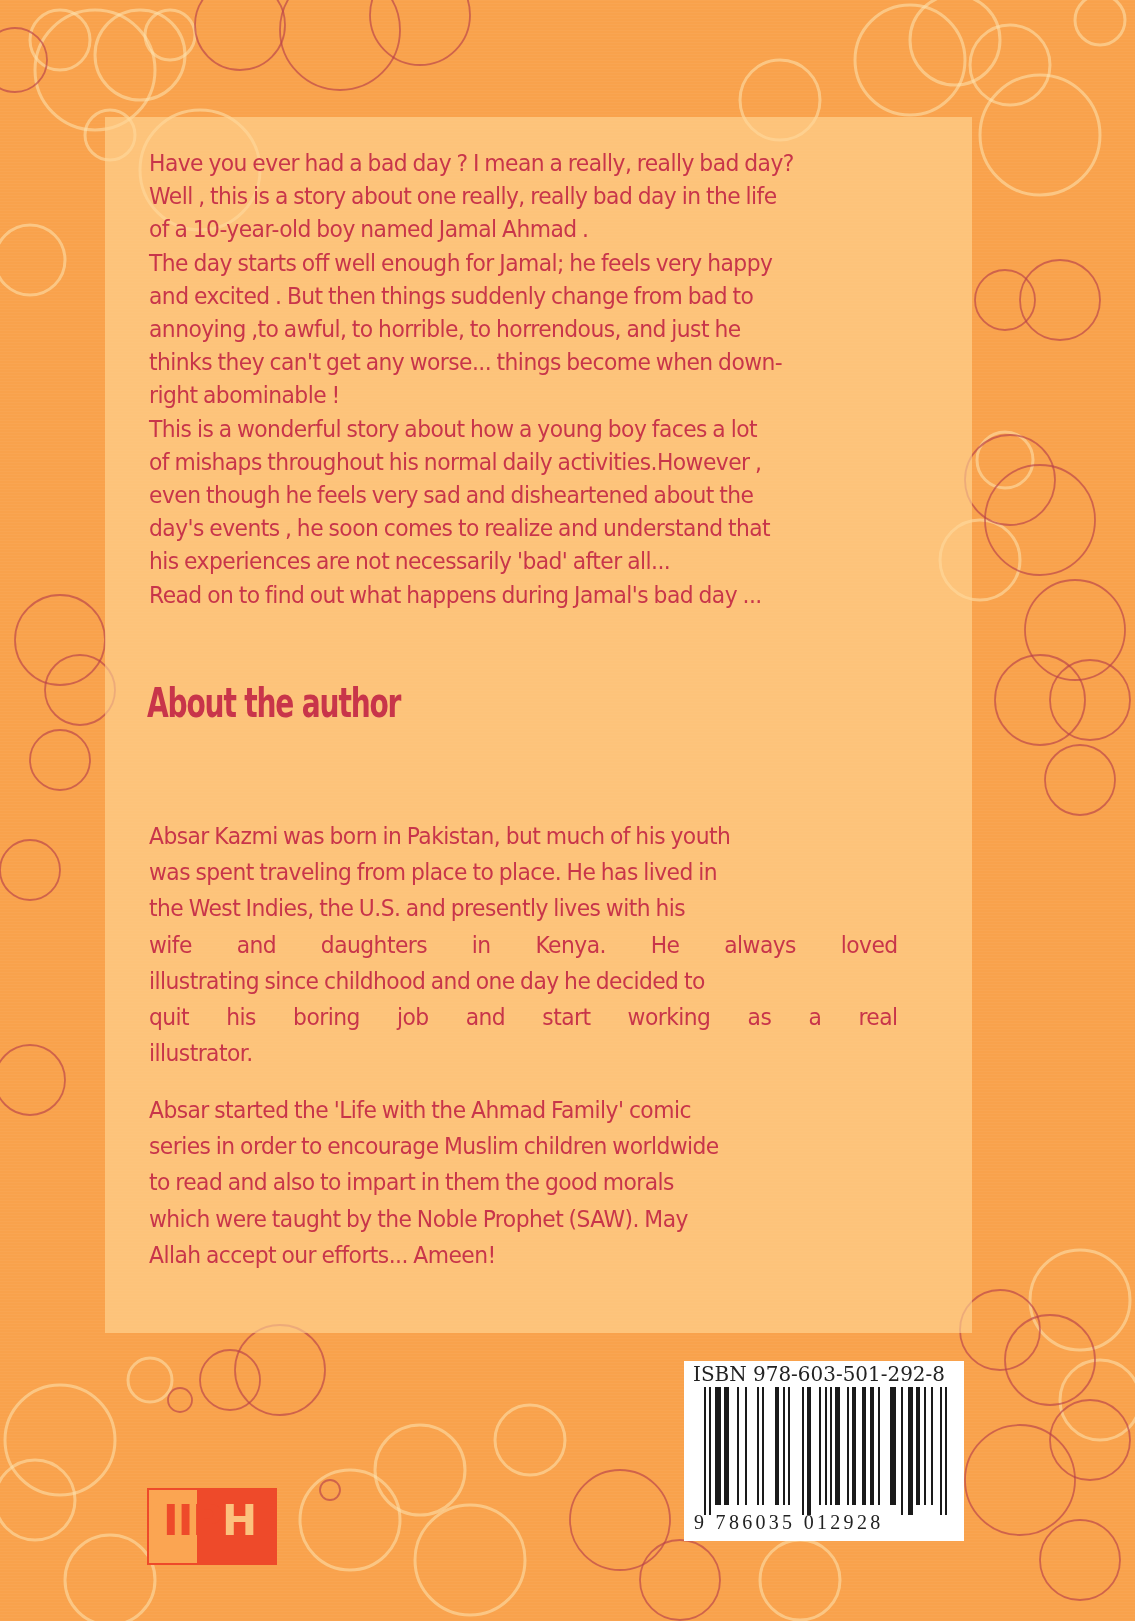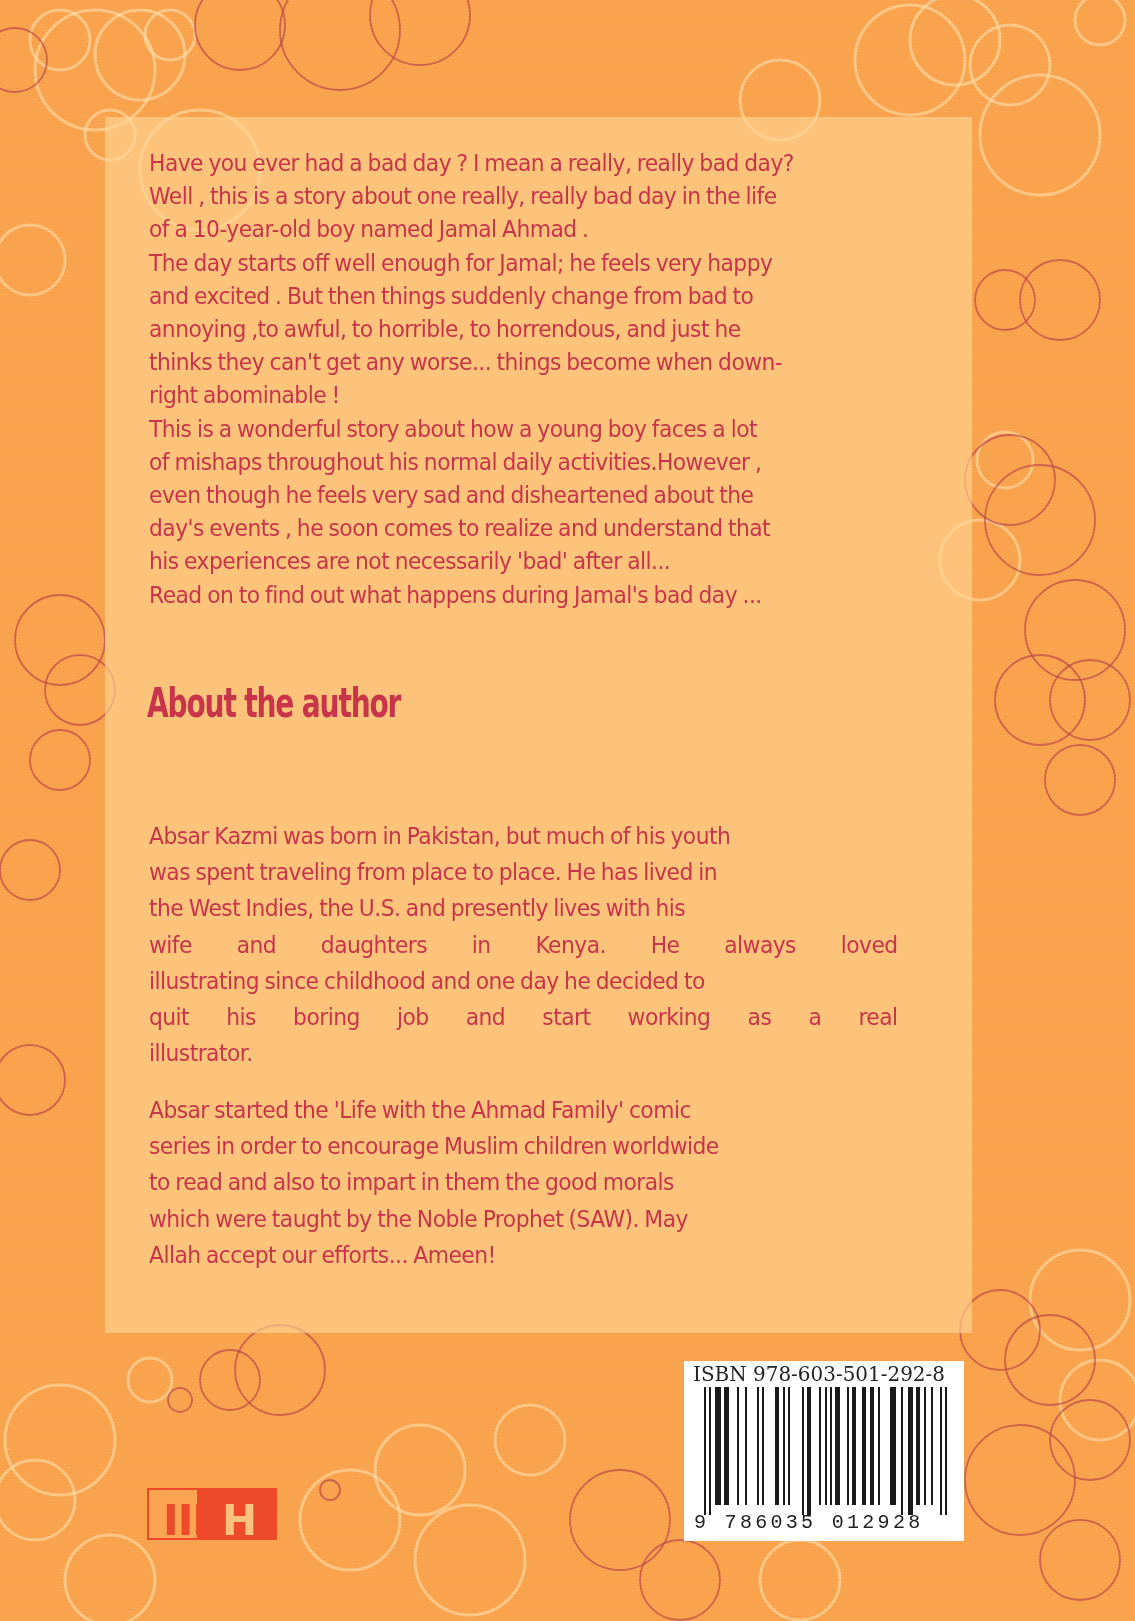--- a/index.html
+++ b/index.html
@@ -44,25 +44,25 @@
     }
     .isbn-text {
       position: absolute; left: 9px; top: 1px;
       font-family: "DejaVu Serif", serif; font-size: 21px; color: #222;
       letter-spacing: 0px; white-space: nowrap;
       transform: scaleX(0.95); transform-origin: left top;
     }
     .bars { position: absolute; left: 18px; top: 26px; width: 250px; height: 128px; }
     .ean-digits {
       position: absolute; left: 10px; top: 150px;
-      font-family: Liberation Mono, monospace; font-size: 20px; color: #222;
+      font-family: Liberation Serif, serif; font-size: 20px; color: #222;
       letter-spacing: 3.3px; white-space: nowrap;
     }
     .logo {
-      position: absolute; left: 147px; top: 1488px; width: 130px; height: 52px;
+      position: absolute; left: 147px; top: 1488px; width: 130px; height: 77px;
       border: 2px solid #ee4a2a; box-sizing: border-box;
       background: linear-gradient(90deg, #fba552 0 38%, #ee4a2a 38% 100%);
     }
     .logo-text {
       position: absolute; left: 14px; top: 7px;
       font-family: "DejaVu Sans", sans-serif; font-weight: bold; font-size: 42px;
       letter-spacing: -1px; line-height: 48px;
     }
     .logo-text .ii { color: #ee4a2a; }
     .logo-text .ph { color: #fcc27e; }

